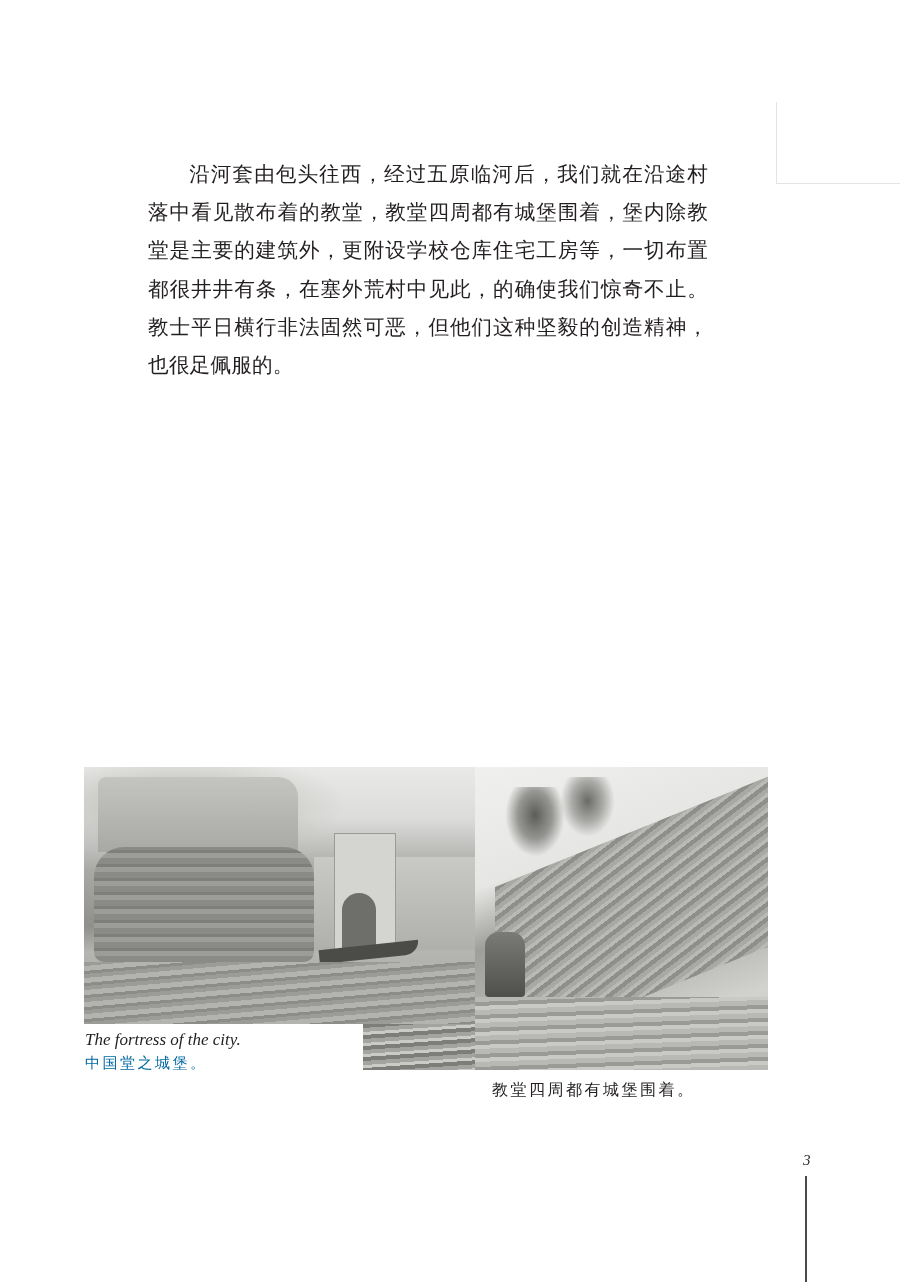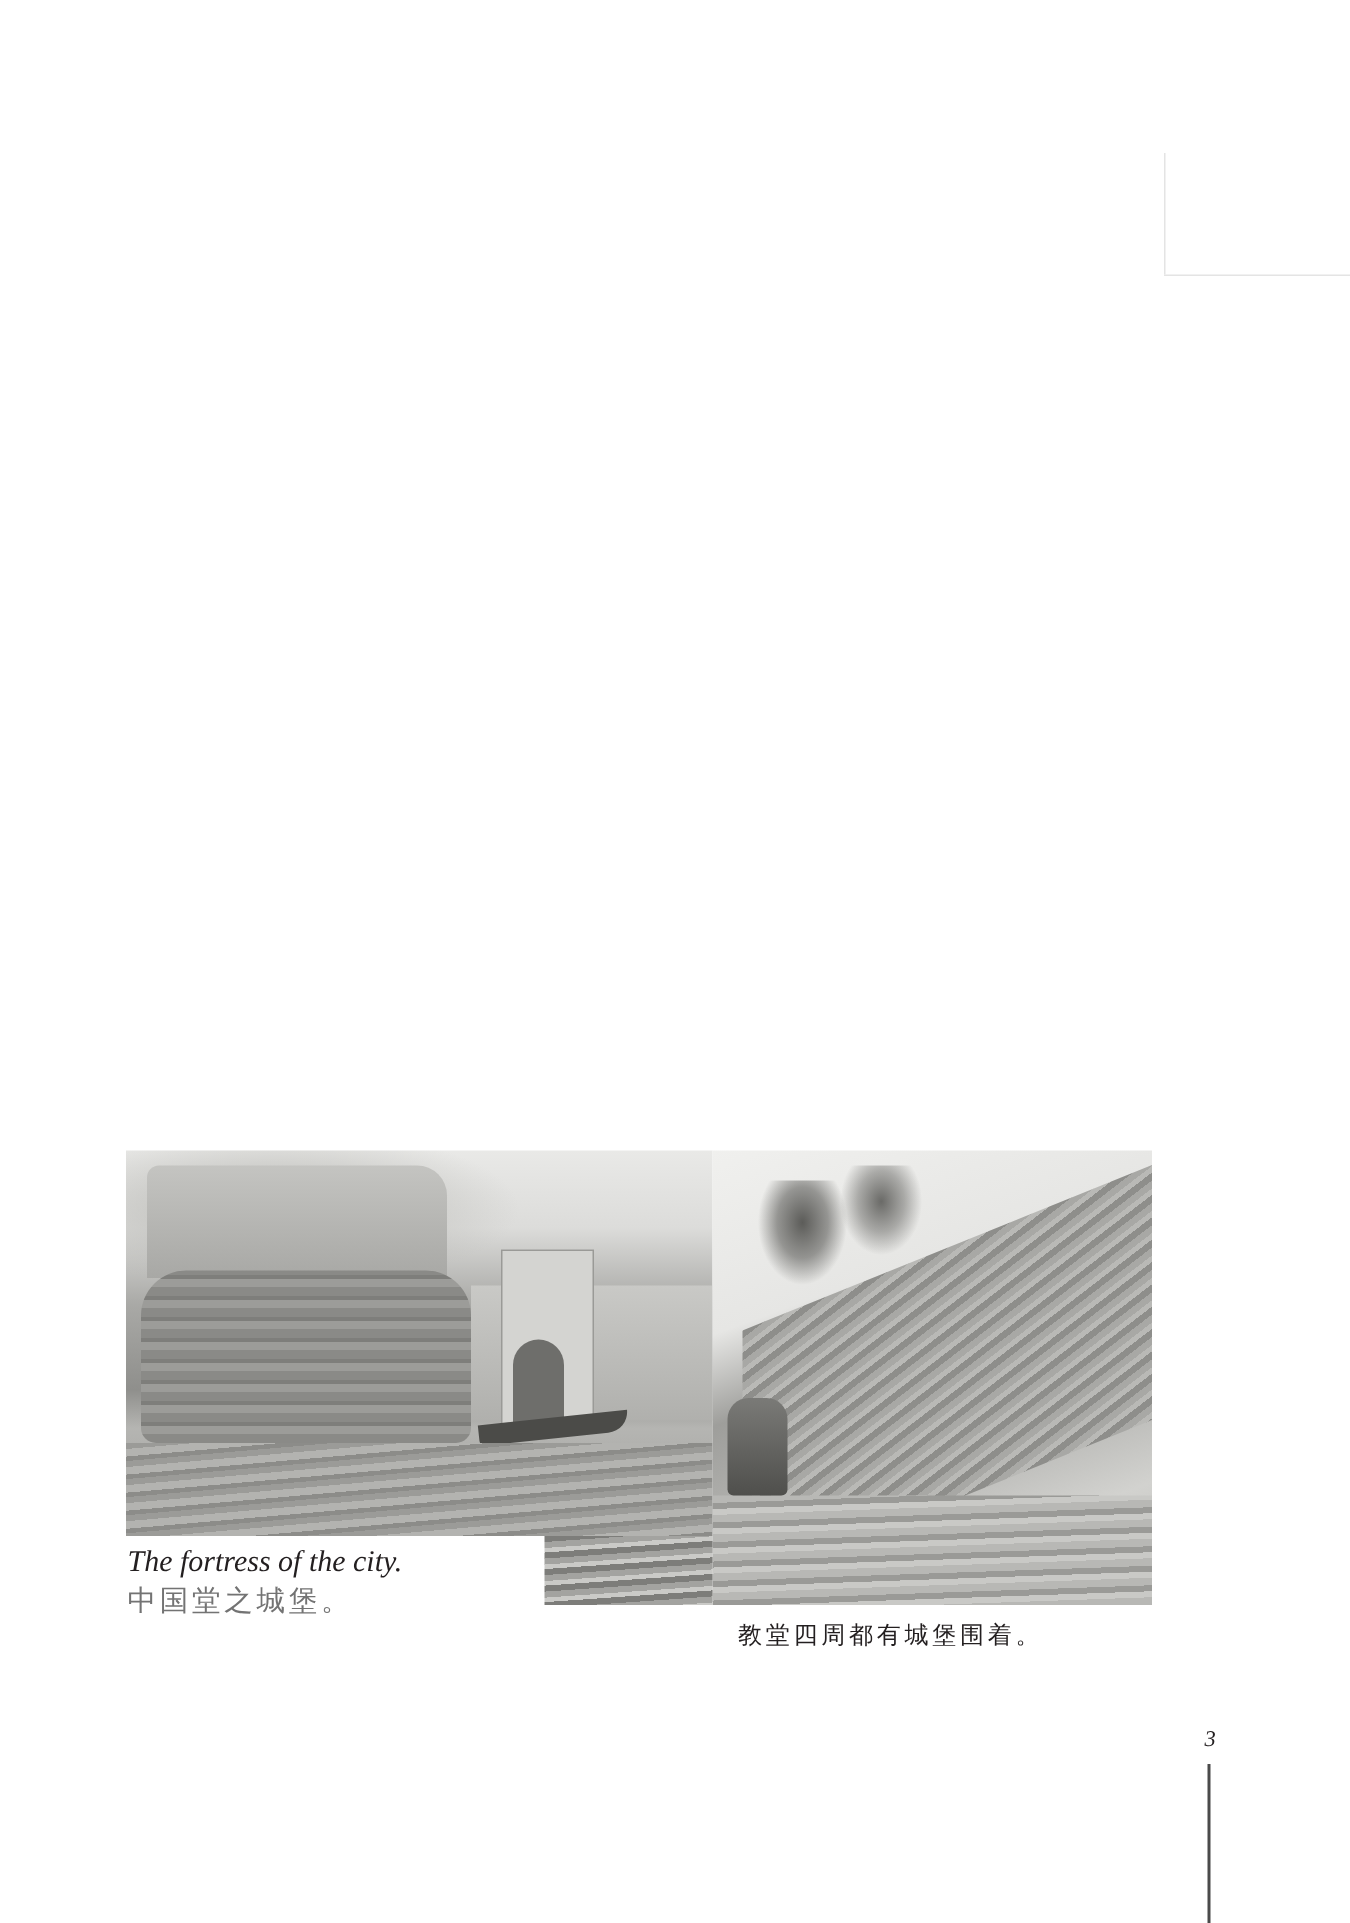--- a/index.html
+++ b/index.html
@@ -85,25 +85,25 @@
       background: repeating-linear-gradient(178deg, #b8b8b5 0 5px, #9a9a97 5px 9px, #c9c9c6 9px 13px);
     }
     .photo-strip {
       position: absolute; left: 363px; top: 1024px; width: 112px; height: 46px;
       background: repeating-linear-gradient(176deg, #7d7d7a 0 4px, #a3a3a0 4px 8px, #cacac7 8px 11px);
     }
 
     .caption-left-en {
       position: absolute; left: 85px; top: 1030px;
       font-family: "Liberation Serif", serif; font-style: italic;
-      font-size: 20px; color: #231f20;
+      font-size: 17px; color: #231f20;
     }
     .caption-left-zh {
       position: absolute; left: 85px; top: 1054px;
-      font-size: 19px; letter-spacing: 2.5px; color: #737373;
+      font-size: 15px; letter-spacing: 2.5px; color: #0369a1;
     }
     .caption-right-zh {
       position: absolute; left: 492px; top: 1080px;
       font-size: 16px; letter-spacing: 2.5px; color: #231f20;
     }
     .page-number {
       position: absolute; left: 803px; top: 1152px;
       font-family: "Liberation Serif", serif; font-style: italic;
       font-size: 15px; color: #231f20;
     }
@@ -111,20 +111,21 @@
       position: absolute; left: 805px; top: 1176px; width: 2px; height: 106px; background: #4a4a4a;
     }
   </style>
 </head>
 <body>
 
 <div class="corner-mark-v"></div>
 <div class="corner-mark-h"></div>
 
 <div class="body-text">
+  <p>沿河套由包头往西，经过五原临河后，我们就在沿途村落中看见散布着的教堂，教堂四周都有城堡围着，堡内除教堂是主要的建筑外，更附设学校仓库住宅工房等，一切布置都很井井有条，在塞外荒村中见此，的确使我们惊奇不止。教士平日横行非法固然可恶，但他们这种坚毅的创造精神，也很足佩服的。</p>
 </div>
 
 <div class="photo photo-left">
   <div class="tower"></div>
   <div class="wall"></div>
   <div class="wall-right"></div>
   <div class="gate"></div>
   <div class="gate-arch"></div>
   <div class="boat"></div>
   <div class="ground"></div>

